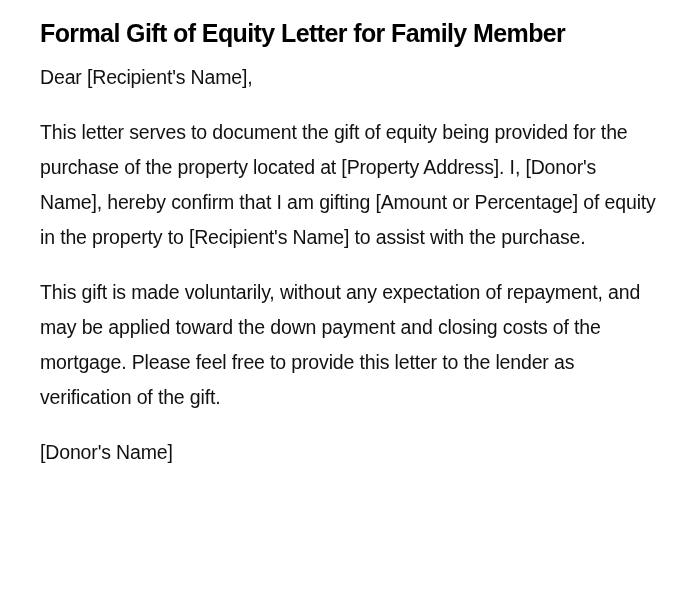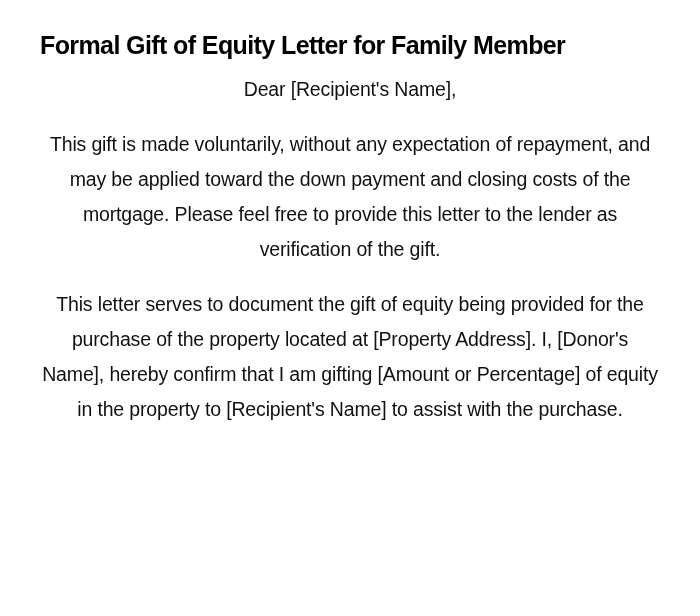--- a/index.html
+++ b/index.html
@@ -9,43 +9,43 @@
     }
     body {
       width: 700px;
       height: 616px;
       overflow: hidden;
       font-family: "Liberation Sans", sans-serif;
       color: #111111;
     }
     .page {
       position: relative;
-      padding: 28px 40px 0 40px;
+      padding: 16px 40px 0 40px;
       width: 620px;
     }
     .title {
       font-family: "Liberation Sans", sans-serif;
       font-weight: bold;
       font-size: 25px;
       letter-spacing: -0.6px;
       line-height: 34px;
       margin: 0 0 10px 0;
       color: #000000;
     }
     .para {
       font-size: 19.5px;
       line-height: 35px;
       margin: 0 0 20px 0;
       letter-spacing: -0.15px;
       color: #111111;
-      text-align: center;
     }
     .salutation { margin-bottom: 20px; }
   </style>
 </head>
 <body>
 
 <div class="page">
   <h1 class="title">Formal Gift of Equity Letter for Family Member</h1>
   <p class="para salutation">Dear [Recipient's Name],</p>
+  <p class="para">This letter serves to document the gift of equity being provided for the purchase of the property located at [Property Address]. I, [Donor's Name], hereby confirm that I am gifting [Amount or Percentage] of equity in the property to [Recipient's Name] to assist with the purchase.</p>
   <p class="para">This gift is made voluntarily, without any expectation of repayment, and may be applied toward the down payment and closing costs of the mortgage. Please feel free to provide this letter to the lender as verification of the gift.</p>
-  <p class="para">This letter serves to document the gift of equity being provided for the purchase of the property located at [Property Address]. I, [Donor's Name], hereby confirm that I am gifting [Amount or Percentage] of equity in the property to [Recipient's Name] to assist with the purchase.</p>
+  <p class="para">[Donor's Name]</p>
 </div>
 
 </body></html>

